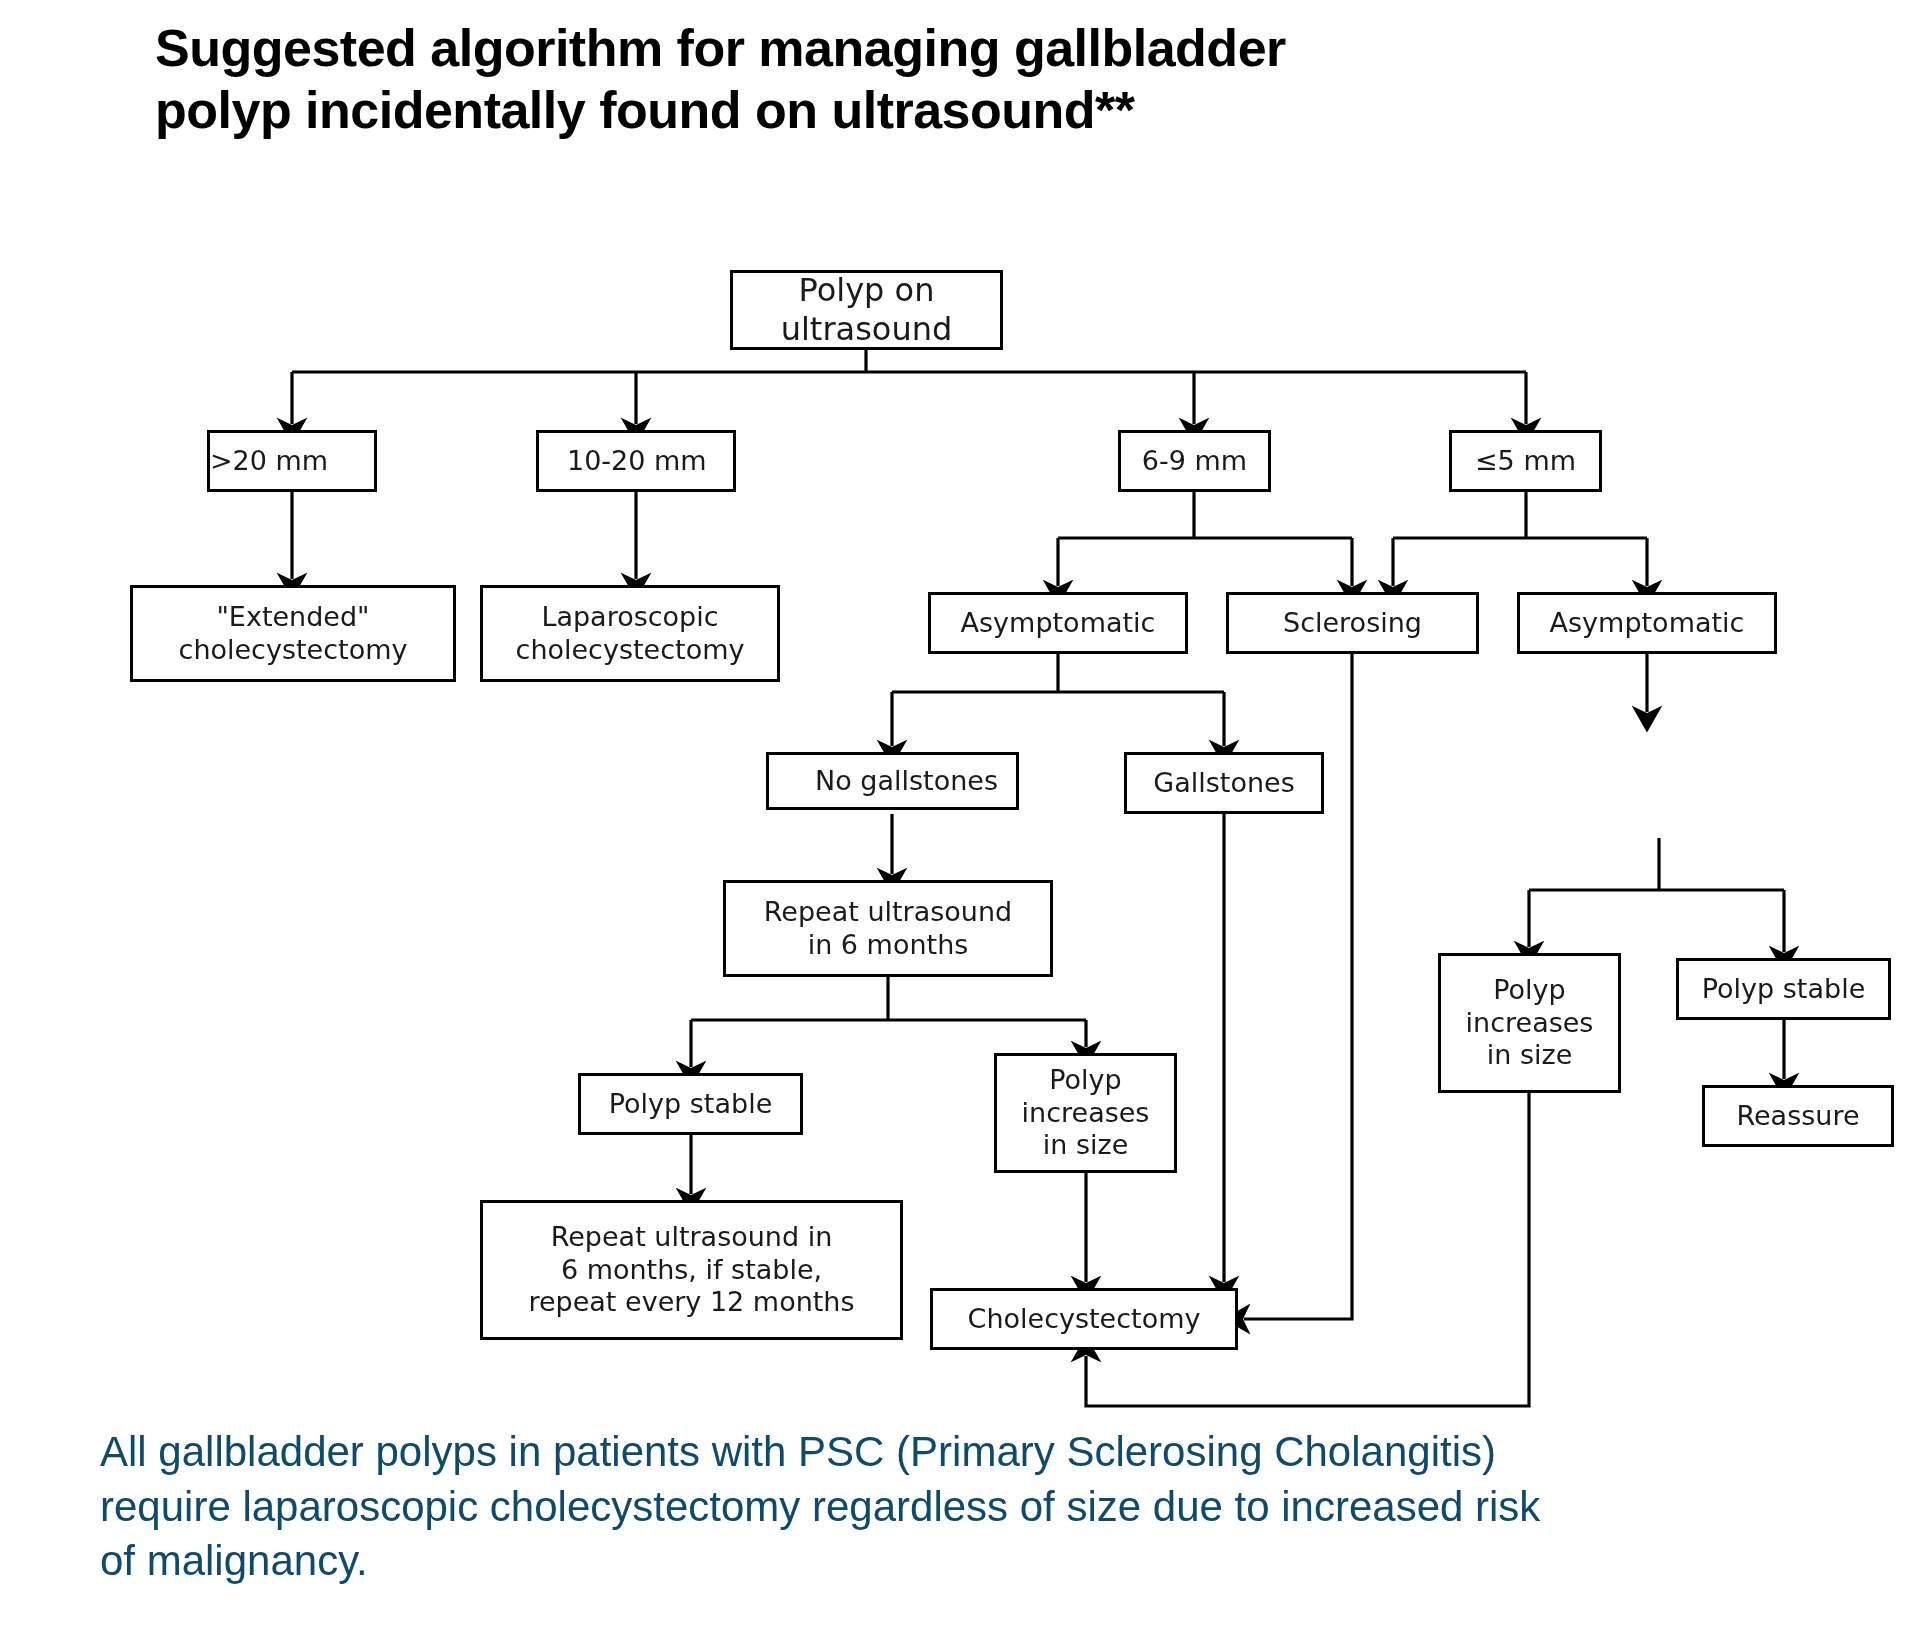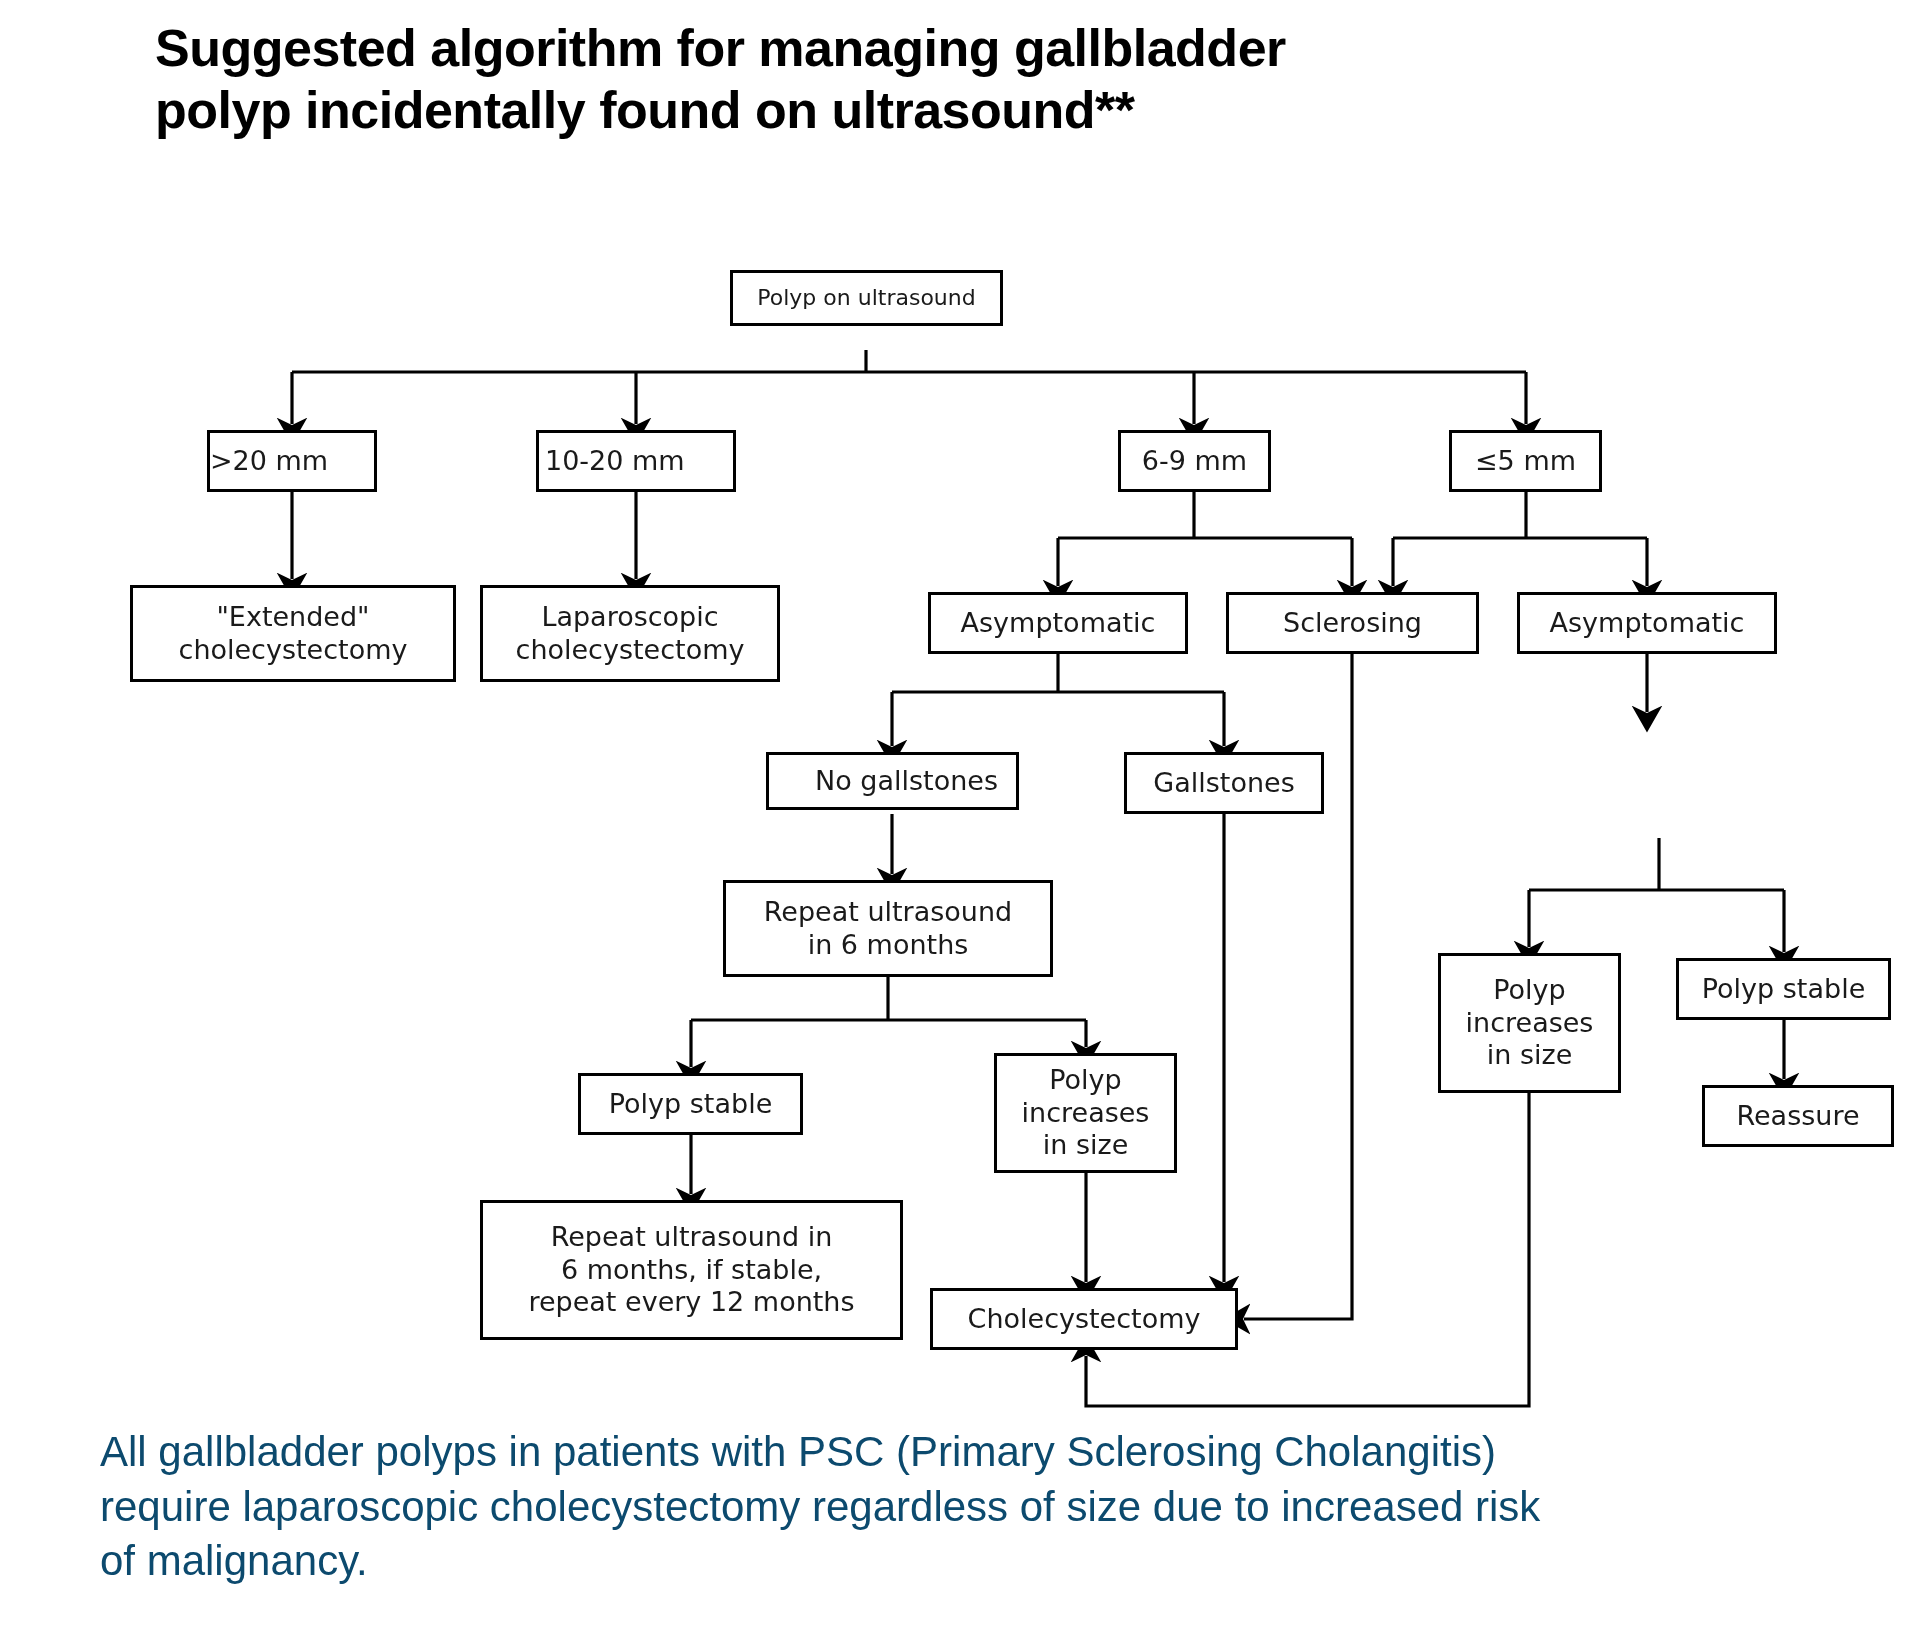--- a/index.html
+++ b/index.html
@@ -137,25 +137,25 @@
     <path d="M1224,814 L1224,1282" marker-end="url(#ah)"></path>
 
     <path d="M1352,654 L1352,1319 L1244,1319" marker-end="url(#ah)"></path>
 
     <path d="M1529,1093 L1529,1406 L1086,1406 L1086,1356" marker-end="url(#ah)"></path>
   </g>
 </svg>
 
 <div id="boxes">
 
-  <div class="node" style="left:730px; top:270px; width:273px; height:56px; font-size:22px;text-align:center;">Polyp on  ultrasound</div>
+  <div class="node" style="left:730px; top:270px; width:273px; height:80px; font-size:32px;text-align:center;">Polyp on  ultrasound</div>
 
   <div class="node" style="left:207px; top:430px; width:170px; height:62px; justify-content:flex-start; padding-left:0;">&gt;20 mm</div>
 
-  <div class="node" style="left:536px; top:430px; width:200px; height:62px; justify-content:flex-start; padding-left:6px;">10-20 mm</div>
+  <div class="node" style="left:536px; top:430px; width:200px; height:62px; justify-content:flex-start; padding-left:28px;">10-20 mm</div>
 
   <div class="node" style="left:1118px; top:430px; width:153px; height:62px;">6-9 mm</div>
 
   <div class="node" style="left:1449px; top:430px; width:153px; height:62px;">≤5 mm</div>
 
   <div class="node" style="left:130px; top:585px; width:326px; height:97px;">"Extended"
 cholecystectomy</div>
 
   <div class="node" style="left:480px; top:585px; width:300px; height:97px;">Laparoscopic
 cholecystectomy</div>

